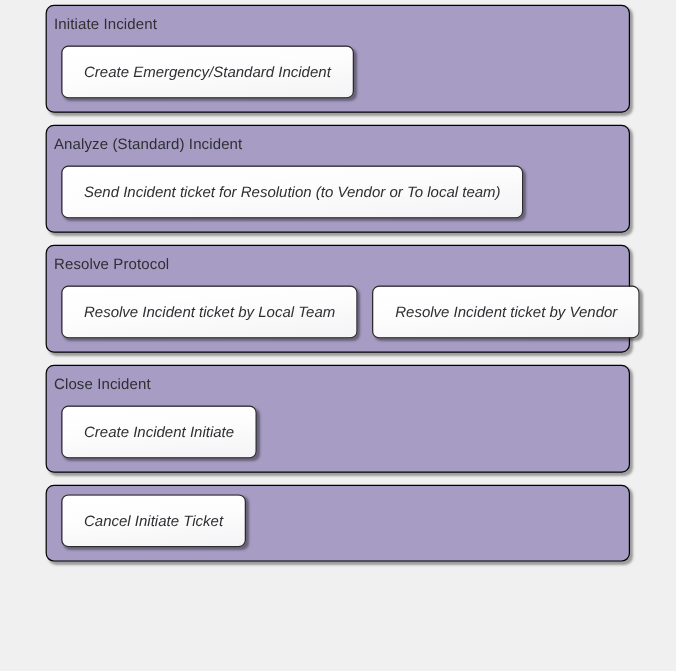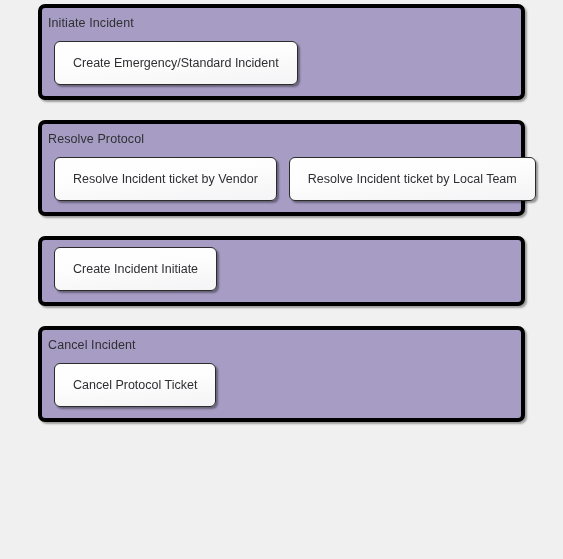--- a/index.html
+++ b/index.html
@@ -20,43 +20,44 @@
     height: 559px;
     box-sizing: border-box;
     padding: 4px 0 0 38px;
   }
 
   .panel {
     position: relative;
     box-sizing: border-box;
     width: 487px;
     background: #a79dc4;
-    border: 4px solid #000000;
+    border: 1px solid #000000;
     border-radius: 7px;
-    margin-bottom: 20px;
+    margin-bottom: 10px;
     padding: 7px 0 11px 0;
     box-shadow: 2px 2px 2px rgba(0, 0, 0, 0.35);
   }
 
   .panel-label {
     font-size: 12.5px;
     line-height: 16px;
     color: #2f2f33;
     padding-left: 6px;
     margin-bottom: 10px;
     letter-spacing: 0.1px;
     white-space: nowrap;
   }
 
   .button-row {
     display: flex;
     flex-direction: row;
     align-items: center;
     gap: 12px;
     padding-left: 12px;
+    font-style: italic;
   }
 
   .action-button {
     box-sizing: border-box;
     min-height: 44px;
     display: flex;
     align-items: center;
     justify-content: center;
     padding: 0 18px;
     background: linear-gradient(175deg, #ffffff 0%, #fdfdfd 45%, #f4f3f5 100%);
@@ -76,35 +77,41 @@
 
 <div id="board">
 
   <div class="panel">
     <div class="panel-label">Initiate Incident</div>
     <div class="button-row">
       <div class="action-button">Create Emergency/Standard Incident</div>
     </div>
   </div>
 
+  <div class="panel">
+    <div class="panel-label">Analyze (Standard) Incident</div>
+    <div class="button-row">
+      <div class="action-button">Send Incident ticket for Resolution (to Vendor or To local team)</div>
+    </div>
+  </div>
 
   <div class="panel">
     <div class="panel-label">Resolve Protocol</div>
     <div class="button-row">
+      <div class="action-button">Resolve Incident ticket by Local Team</div>
       <div class="action-button">Resolve Incident ticket by Vendor</div>
-      <div class="action-button">Resolve Incident ticket by Local Team</div>
     </div>
   </div>
 
   <div class="panel">
+    <div class="panel-label">Close Incident</div>
     <div class="button-row">
       <div class="action-button">Create Incident Initiate</div>
     </div>
   </div>
 
   <div class="panel">
-    <div class="panel-label">Cancel Incident</div>
     <div class="button-row">
-      <div class="action-button">Cancel Protocol Ticket</div>
+      <div class="action-button">Cancel Initiate Ticket</div>
     </div>
   </div>
 
 </div>
 
 </body></html>

